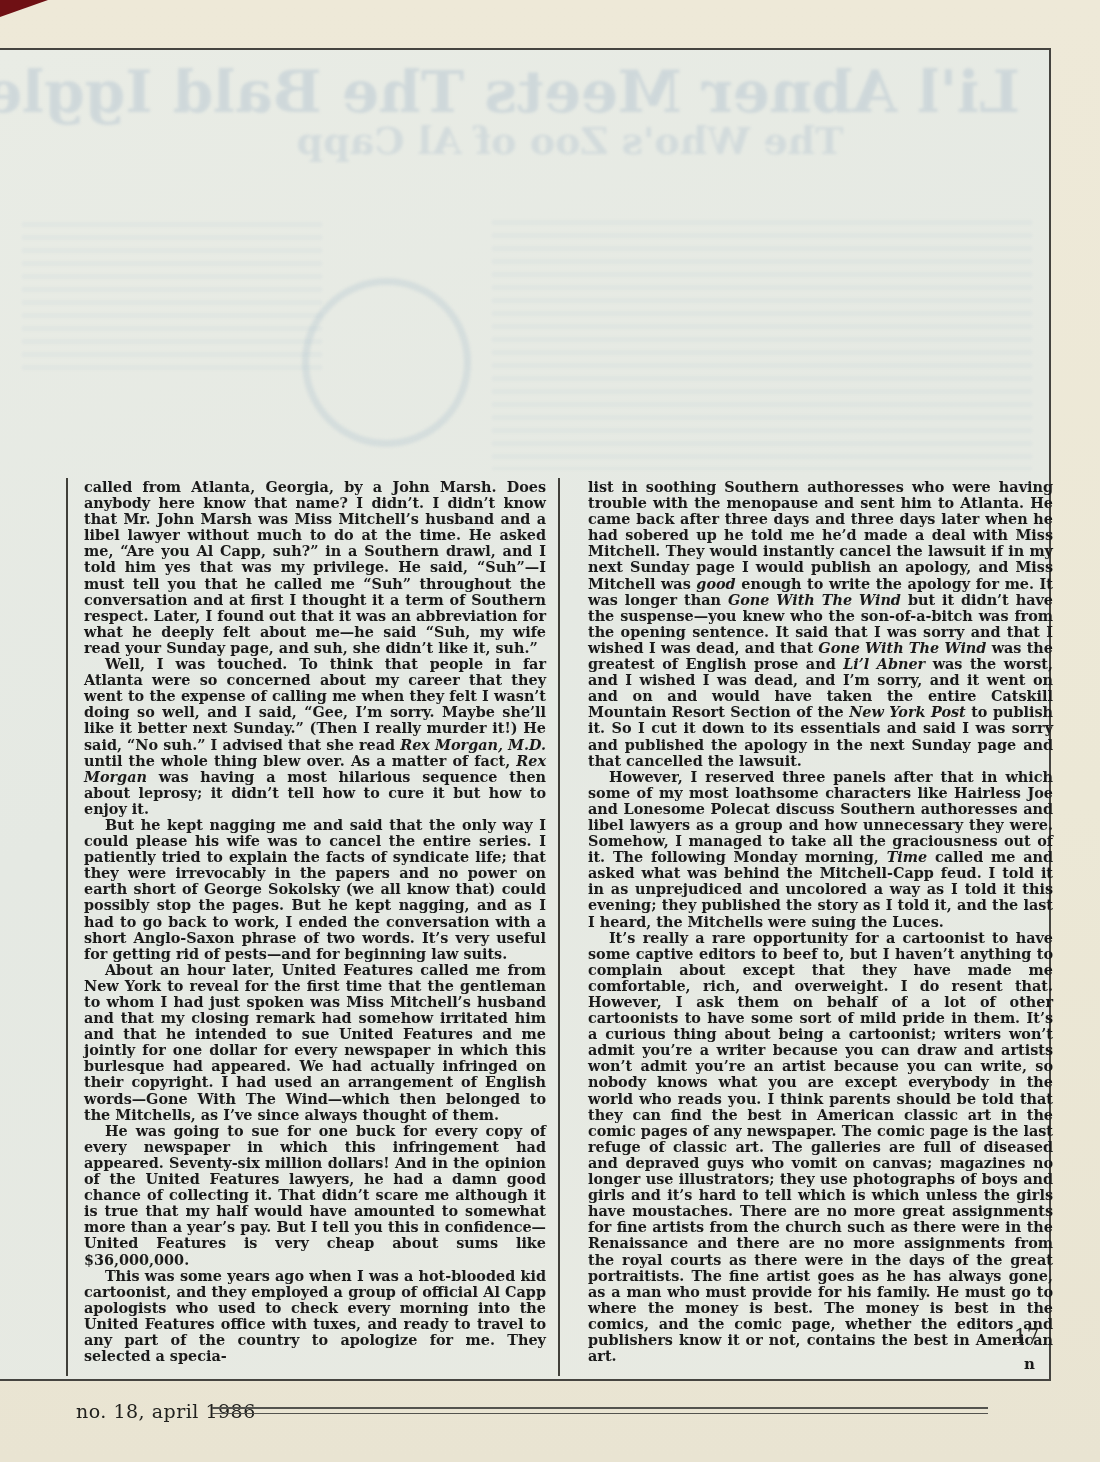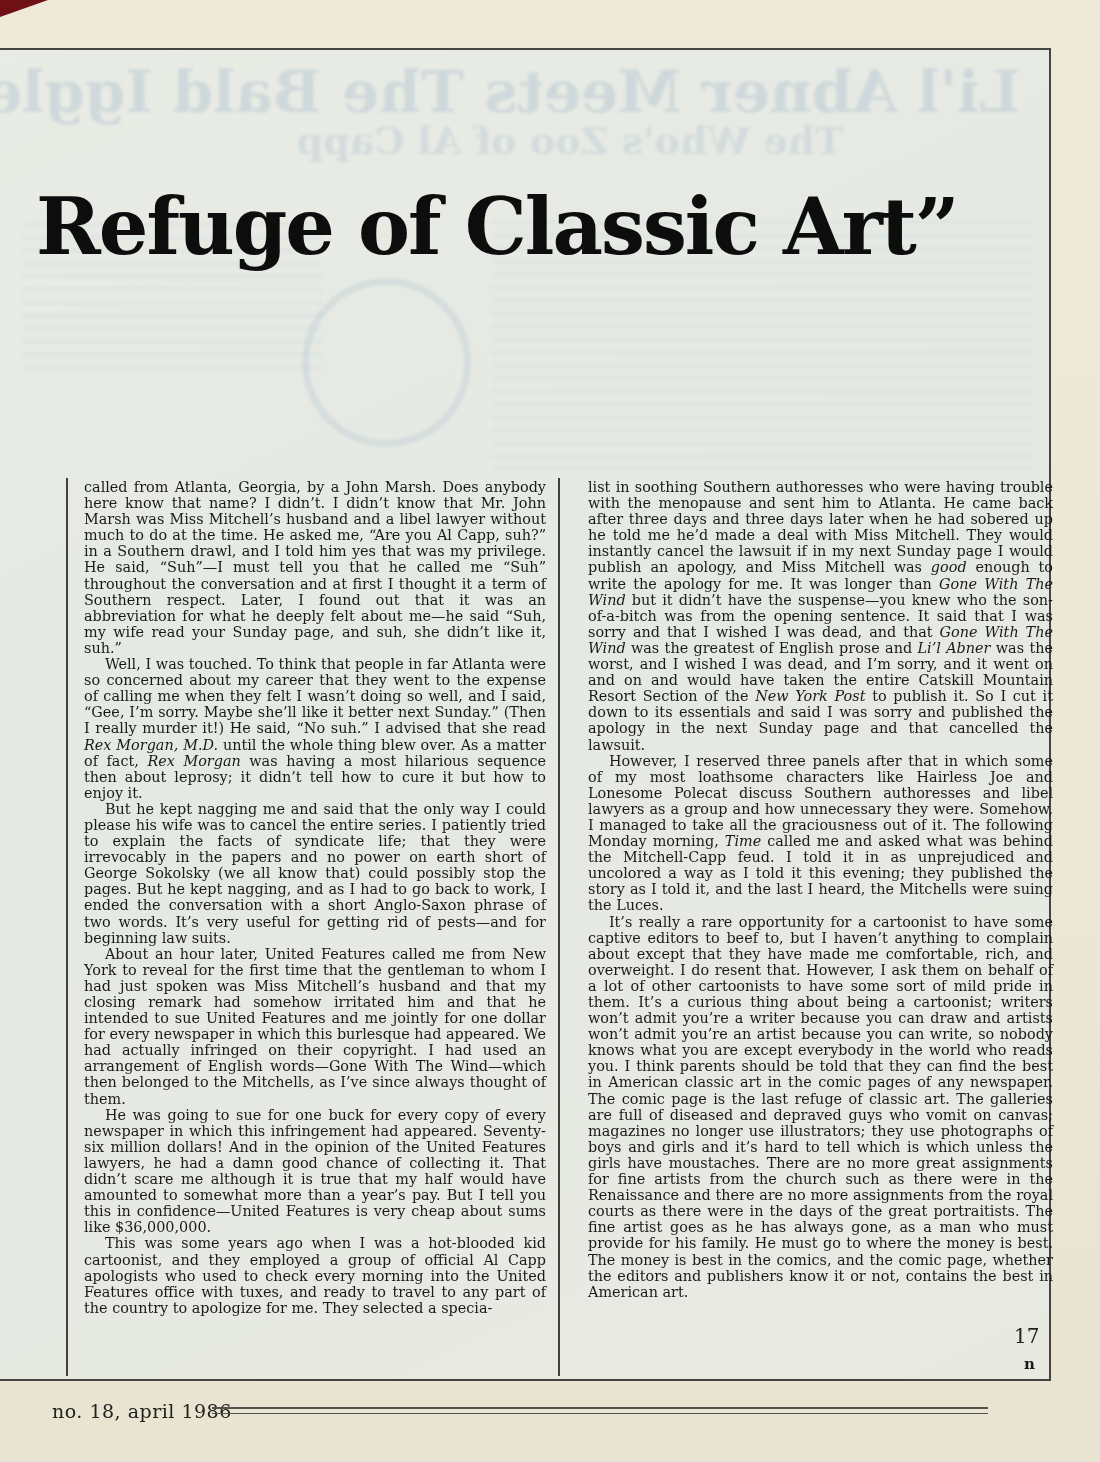--- a/index.html
+++ b/index.html
@@ -56,28 +56,28 @@
   .rule-left    { left:66px; }
   .rule-divider { left:558px; }
   .col {
     position:absolute; top:479px;
     font-size:14.4px; line-height:16.1px;
     text-align:justify; color:#1a1a1a;
     text-rendering:optimizeLegibility;
   }
   .col-left  { left:84px;  width:462px; }
   .col-right { left:588px; width:465px; }
-  .col p { margin:0; padding:0; }
+  .col p { margin:0; padding:0;font-weight:bold; }
   .col p.indent { text-indent:1.45em; }
   .endmark {
     position:absolute; left:1024px; top:1355px;
     font-size:15px; font-weight:bold; color:#1a1a1a;
   }
   .footer-issue {
-    position:absolute; left:52px; top:1400px;
+    position:absolute; left:76px; top:1400px;
     font-size:19px; color:#21211e; letter-spacing:.5px;
   }
   .footer-rule {
     position:absolute; left:212px; top:1407px; width:776px; height:4px;
     border-top:2px solid #53534e; border-bottom:1.5px solid #53534e;
   }
   .footer-page {
     position:absolute; left:1014px; top:1324px;
     font-size:20px; color:#21211e;
   }
@@ -90,21 +90,20 @@
   <div class="corner-mark"></div>
 
   <div class="content-box">
     <div class="ghost ghost-title-1">Li'l Abner Meets The Bald Iggle</div>
     <div class="ghost ghost-title-2">The Who's Zoo of Al Capp</div>
     <div class="ghost-haze haze-a"></div>
     <div class="ghost-haze haze-b"></div>
     <div class="ghost-circle"></div>
   </div>
 
-  <h1 class="headline">Refuge of Classic Art”</h1>
 
   <div class="rule-v rule-left"></div>
   <div class="rule-v rule-divider"></div>
 
   <div class="col col-left">
     <p>called from Atlanta, Georgia, by a John Marsh. Does anybody here know that name? I didn’t. I didn’t know that Mr. John Marsh was Miss Mitchell’s husband and a libel lawyer without much to do at the time. He asked me, “Are you Al Capp, suh?” in a Southern drawl, and I told him yes that was my privilege. He said, “Suh”—I must tell you that he called me “Suh” throughout the conversation and at first I thought it a term of Southern respect. Later, I found out that it was an abbreviation for what he deeply felt about me—he said “Suh, my wife read your Sunday page, and suh, she didn’t like it, suh.”</p>
     <p class="indent">Well, I was touched. To think that people in far Atlanta were so concerned about my career that they went to the expense of calling me when they felt I wasn’t doing so well, and I said, “Gee, I’m sorry. Maybe she’ll like it better next Sunday.” (Then I really murder it!) He said, “No suh.” I advised that she read <i>Rex Morgan, M.D.</i> until the whole thing blew over. As a matter of fact, <i>Rex Morgan</i> was having a most hilarious sequence then about leprosy; it didn’t tell how to cure it but how to enjoy it.</p>
     <p class="indent">But he kept nagging me and said that the only way I could please his wife was to cancel the entire series. I patiently tried to explain the facts of syndicate life; that they were irrevocably in the papers and no power on earth short of George Sokolsky (we all know that) could possibly stop the pages. But he kept nagging, and as I had to go back to work, I ended the conversation with a short Anglo-Saxon phrase of two words. It’s very useful for getting rid of pests—and for beginning law suits.</p>
     <p class="indent">About an hour later, United Features called me from New York to reveal for the first time that the gentleman to whom I had just spoken was Miss Mitchell’s husband and that my closing remark had somehow irritated him and that he intended to sue United Features and me jointly for one dollar for every newspaper in which this burlesque had appeared. We had actually infringed on their copyright. I had used an arrangement of English words—Gone With The Wind—which then belonged to the Mitchells, as I’ve since always thought of them.</p>
     <p class="indent">He was going to sue for one buck for every copy of every newspaper in which this infringement had appeared. Seventy-six million dollars! And in the opinion of the United Features lawyers, he had a damn good chance of collecting it. That didn’t scare me although it is true that my half would have amounted to somewhat more than a year’s pay. But I tell you this in confidence—United Features is very cheap about sums like $36,000,000.</p>

